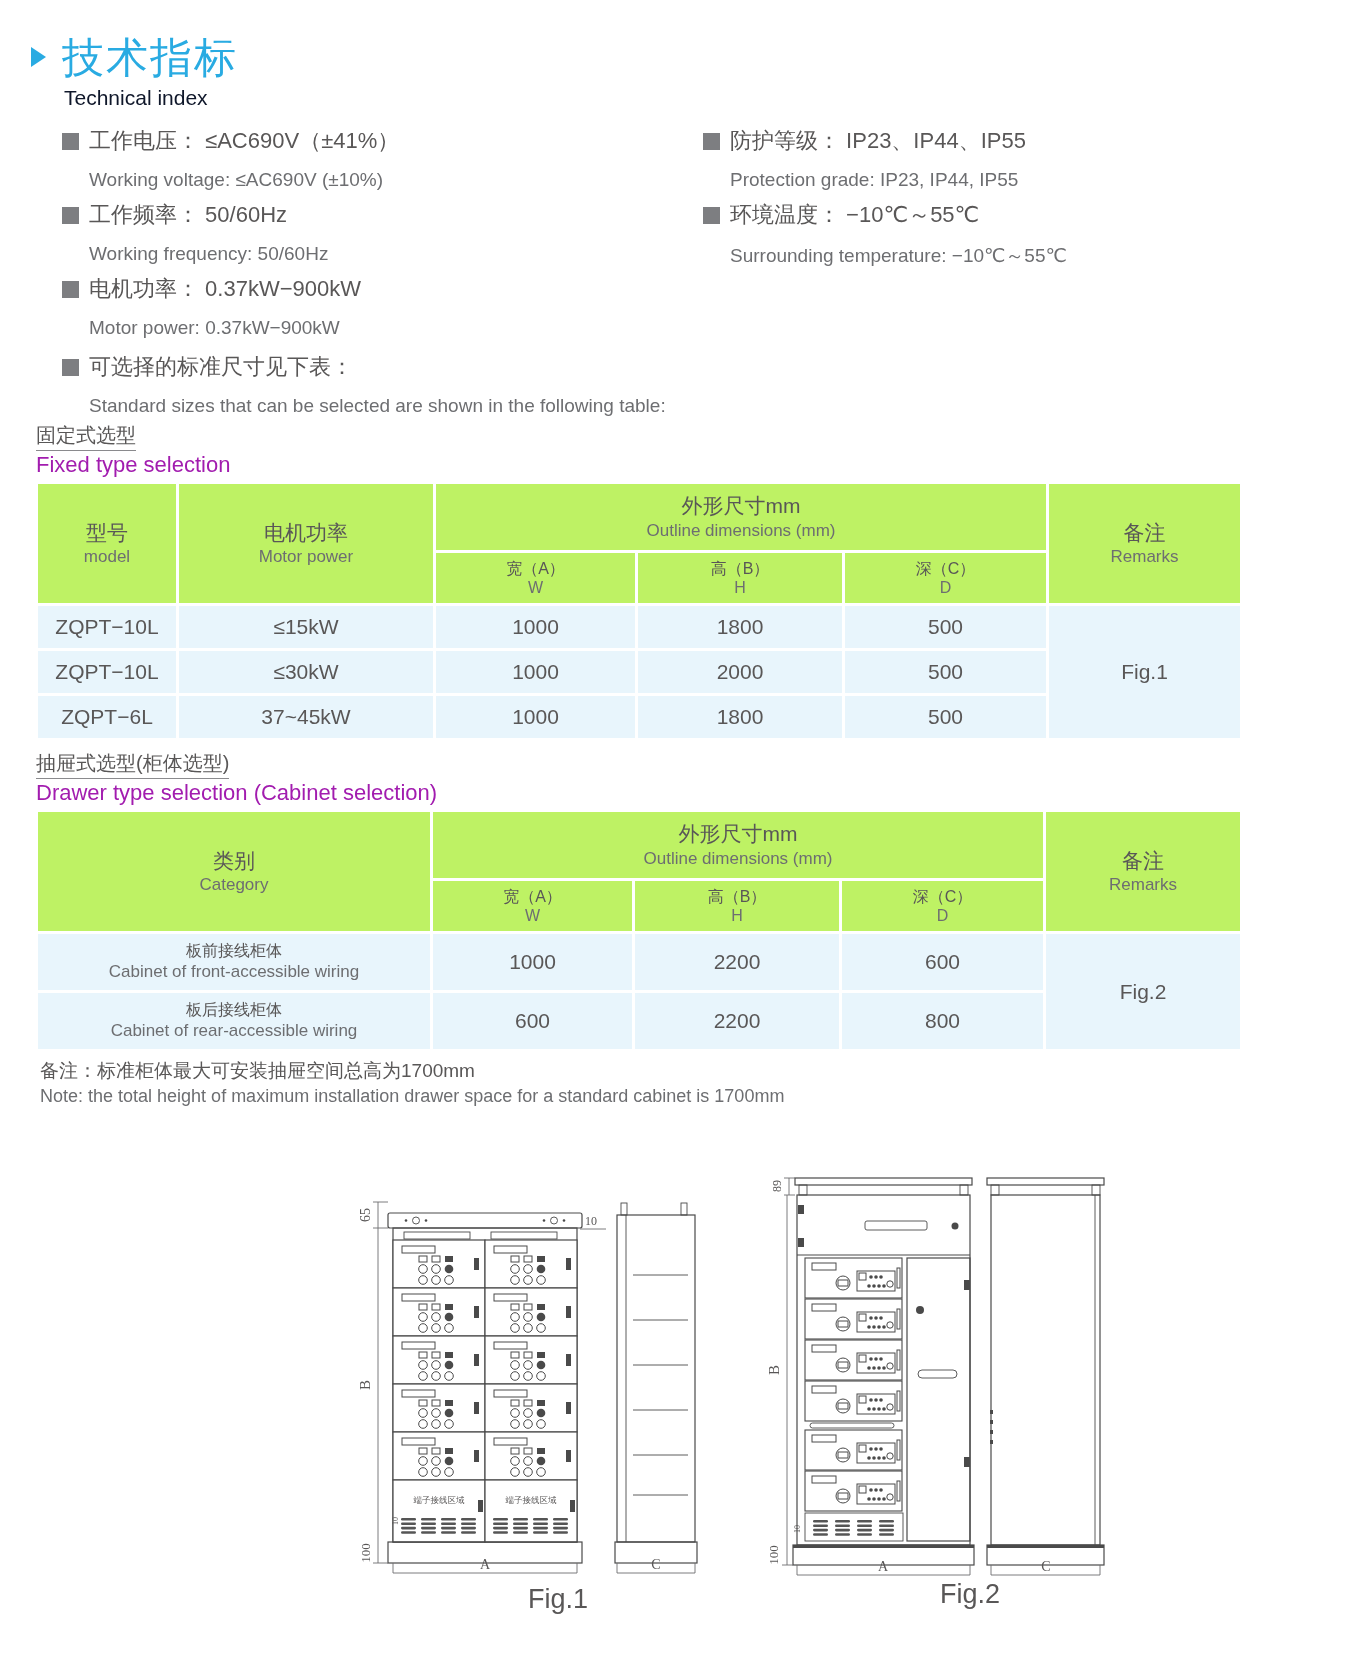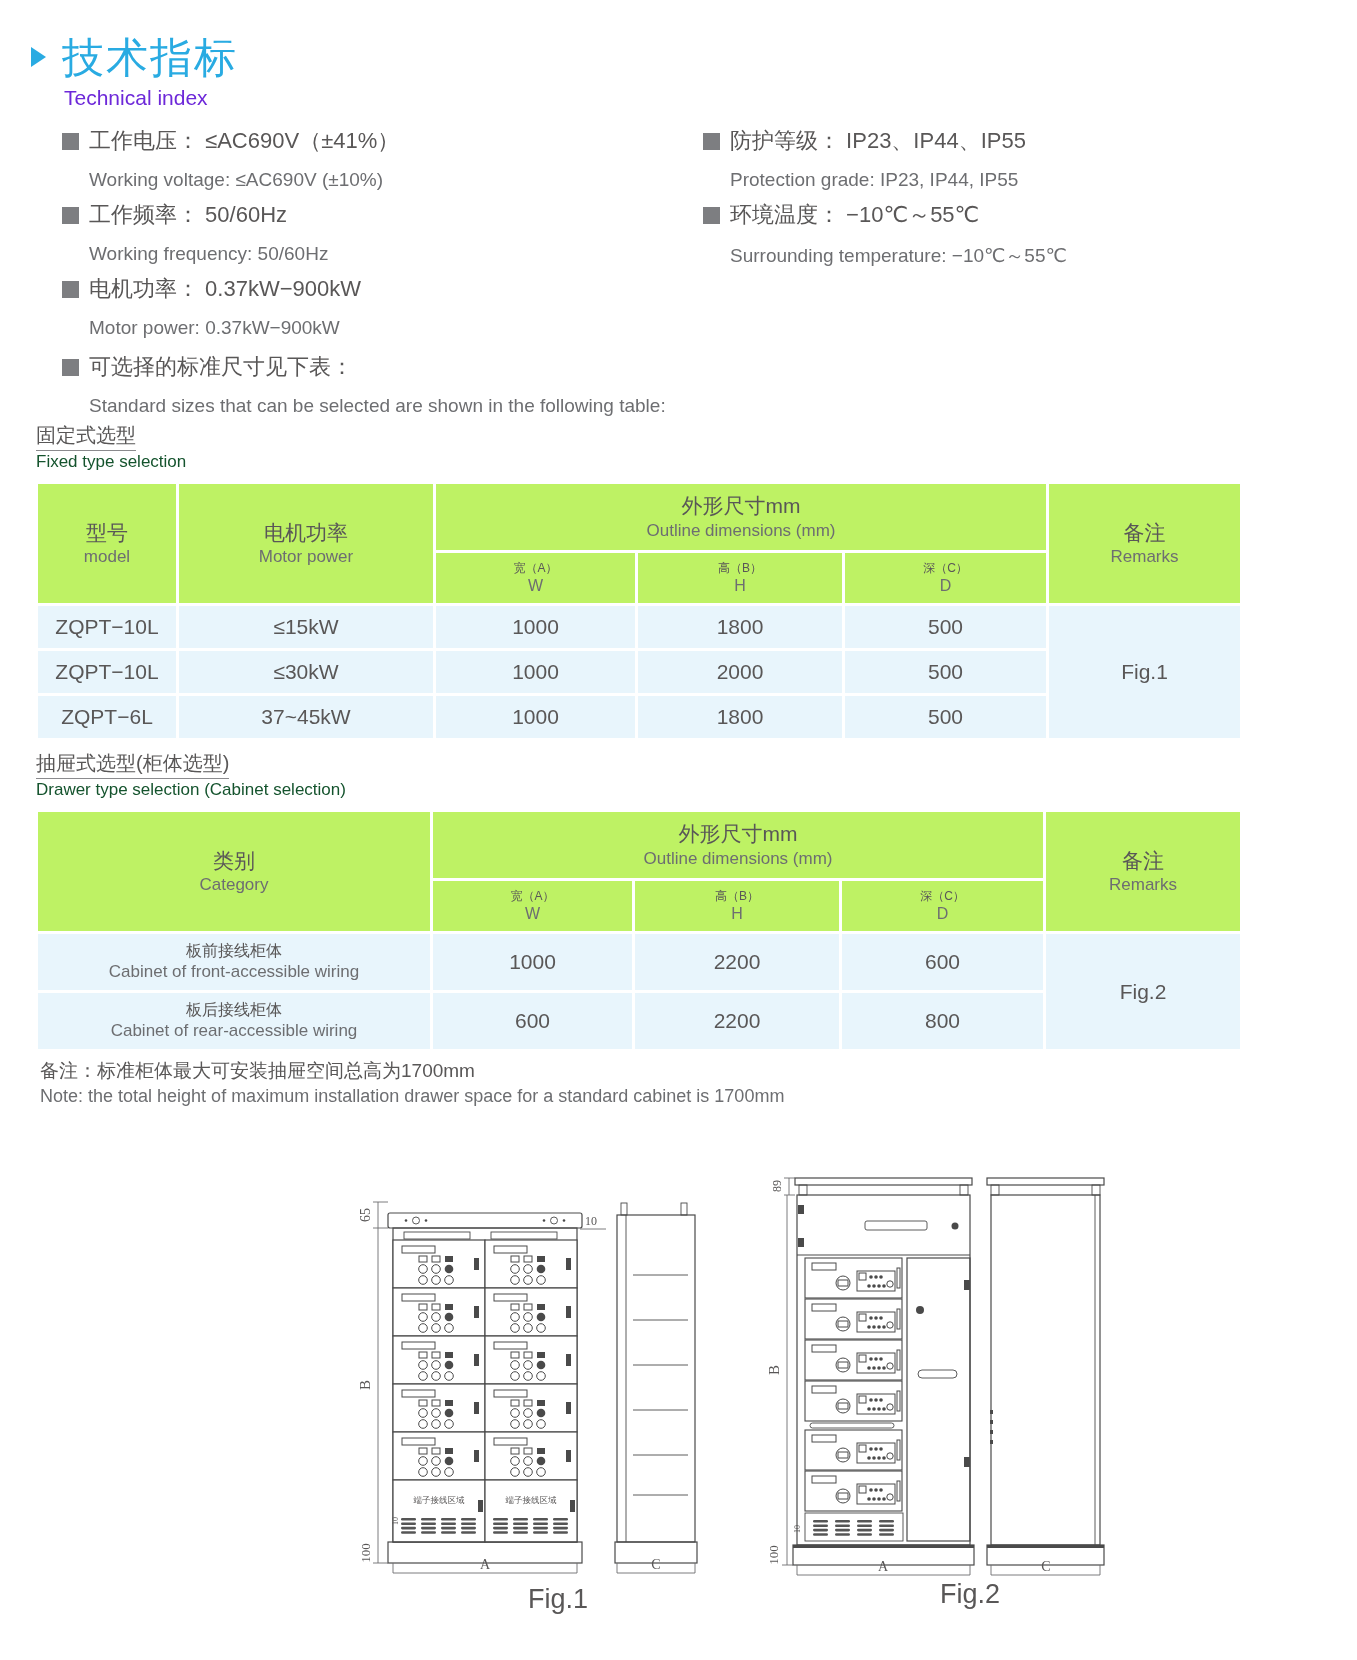--- a/index.html
+++ b/index.html
@@ -2,38 +2,38 @@
 <html><head>
 <meta charset="utf-8">
 <style>
   html,body{margin:0;padding:0;background:#fff;}
   .page{position:relative;width:1357px;height:1628px;background:#fff;overflow:hidden;
         font-family:"Liberation Sans","DejaVu Sans",sans-serif;color:#595757;}
   
   .title-arrow{position:absolute;left:31px;top:47px;width:0;height:0;
     border-left:15px solid #29abe2;border-top:10px solid transparent;border-bottom:10px solid transparent;}
   .title-zh{position:absolute;left:62px;top:30px;font-size:42px;color:#29abe2;letter-spacing:2px;}
-  .title-en{position:absolute;left:64px;top:86px;font-size:21px;color:#6d28d9;}
+  .title-en{position:absolute;left:64px;top:86px;font-size:21px;color:#0f172a;}
   
   .spec{position:absolute;}
   .spec .zh-row{display:flex;align-items:center;gap:10px;}
   .bullet{width:17px;height:17px;background:#7d7e81;flex:0 0 auto;}
   .spec .zh{font-size:22px;}
   .spec .en{font-size:19px;margin-left:27px;margin-top:13px;color:#6d6e71;}
   
   .sec-zh{position:absolute;font-size:20px;border-bottom:1px solid #8a8a8d;padding-bottom:1px;}
-  .sec-en{position:absolute;font-size:17px;color:#14532d;}
+  .sec-en{position:absolute;font-size:22px;color:#a21caf;}
   
   .tbl{position:absolute;display:grid;gap:3px;background:#fff;width:1202px;}
   .cell{display:flex;flex-direction:column;align-items:center;justify-content:center;text-align:center;}
   .hd{background:#bef264;}
   .dt{background:#e8f5fc;font-size:21px;}
   .zh-l{font-size:21px;line-height:1.25;}
   .en-l{font-size:17px;line-height:1.25;color:#6d6e71;}
-  .zh-s{font-size:12px;line-height:1.2;}
+  .zh-s{font-size:16px;line-height:1.2;}
   .en-s{font-size:16px;line-height:1.2;color:#6d6e71;}
   .cat-zh{font-size:16px;line-height:1.3;}
   .cat-en{font-size:17px;line-height:1.3;color:#6d6e71;}
   
   .note-zh{position:absolute;font-size:19px;}
   .note-en{position:absolute;font-size:18px;color:#6d6e71;}
   
   .figsvg{position:absolute;}
   .ln{stroke:#4a4a4a;stroke-width:1.2;fill:none;}
   .thin{stroke:#4a4a4a;stroke-width:0.9;fill:none;}

